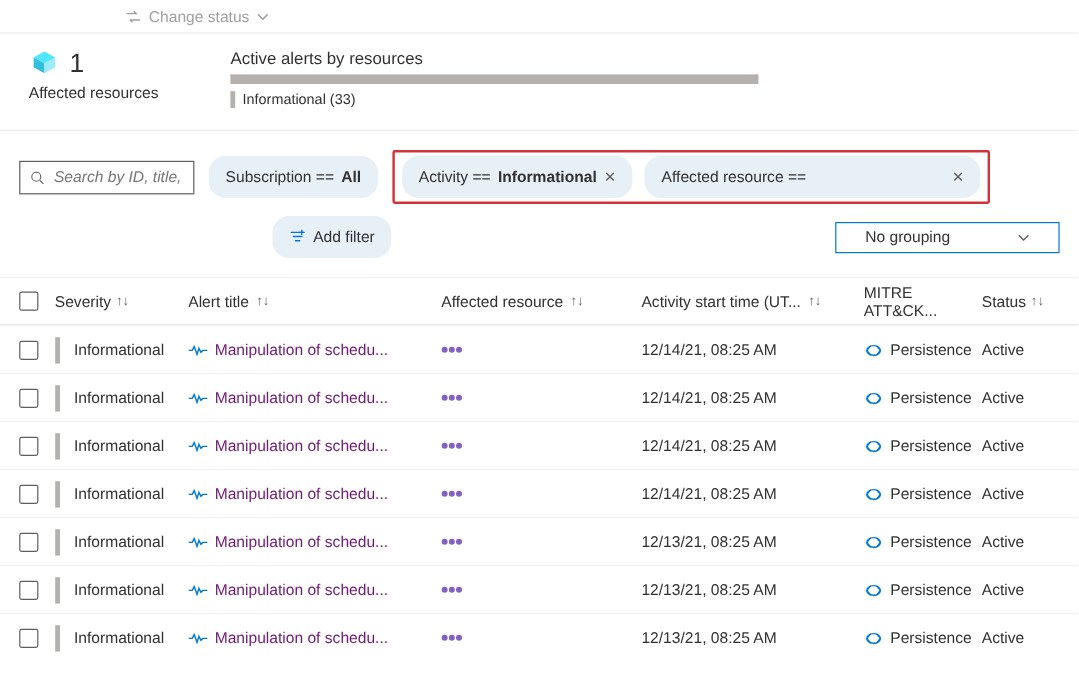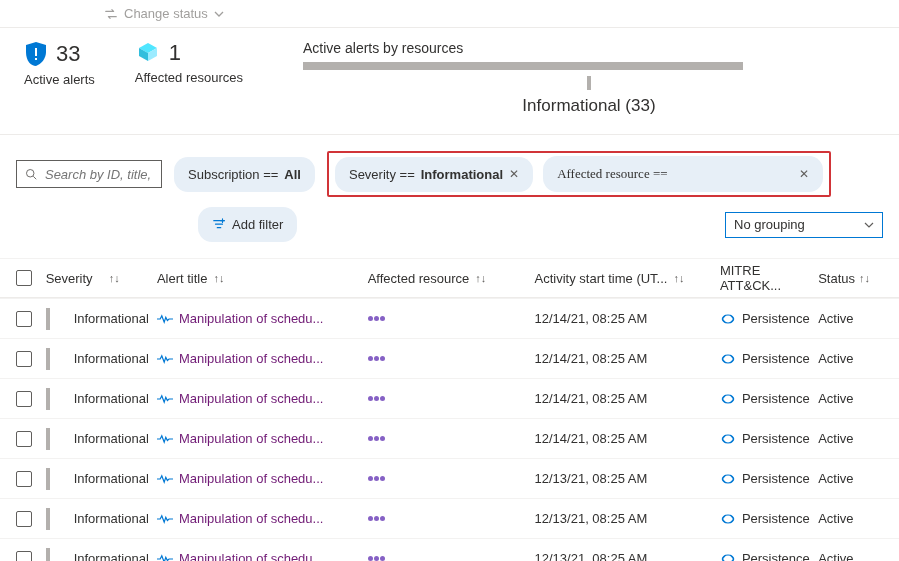--- a/index.html
+++ b/index.html
@@ -62,23 +62,22 @@
   .sev-bar {
     height: 8px;
     background: #b3b0ad;
     width: 440px;
     margin-bottom: 6px;
   }
   .sev-caption {
     display: flex;
     align-items: center;
     gap: 6px;
-    font-size: 17px;
-    color: #323130;
-    flex-direction: column;
+    font-size: 12px;
+    color: #323130;
   }
   .sev-chip {
     width: 4px;
     height: 14px;
     background: #b3b0ad;
     display: inline-block;
   }
   .filters-row {
     display: flex;
     align-items: center;
@@ -125,34 +124,33 @@
     align-items: center;
     gap: 10px;
     border: 2px solid #d13438;
     padding: 3px 6px;
     border-radius: 2px;
   }
   .pill-wide {
     flex: 1;
     justify-content: space-between;
     min-width: 280px;
-    font-family: Liberation Serif, serif;
   }
   .filters-row2 {
     display: flex;
     align-items: center;
     padding: 4px 16px 10px 16px;
-    gap: 0;
+    gap: 29px;
   }
   .filters-row2 .spacer { width: 182px; }
   .dropdown {
     margin-left: auto;
     border: 1px solid #0078d4;
-    padding: 3px 8px;
-    width: 158px;
+    padding: 3px 24px;
+    width: 187px;
     display: flex;
     justify-content: space-between;
     align-items: center;
     color: #323130;
     height: 26px;
   }
   .table-header, .table-row {
     display: flex;
     align-items: center;
     padding: 0 16px;
@@ -160,21 +158,21 @@
     height: 40px;
   }
   .table-header {
     font-weight: 400;
     color: #323130;
     border-bottom: 1px solid #edebe9;
     height: 40px;
     margin-top: 6px;
   }
   .col-check { width: 32px; display:flex; align-items:center; }
-  .col-sev   { width: 120px; display:flex; align-items:center; gap:16px; }
+  .col-sev   { width: 120px; display:flex; align-items:center; gap:4px; }
   .col-title { width: 180px; display:flex; align-items:center; gap:6px; overflow:hidden; }
   .col-res   { width: 180px; display:flex; align-items:center; gap:6px;margin-left:44px; }
   .col-time  { width: 200px; display:flex; align-items:center; gap:6px; }
   .col-mitre { width: 106px; display:flex; align-items:center; gap:6px; }
   .col-stat  { width: 70px; display:flex; align-items:center; gap:4px; }
   .sort-icon { color:#605e5c; font-size:11px; }
   .sevbar {
     width: 4px;
     height: 22px;
     background: #b3b0ad;
@@ -220,31 +218,20 @@
         <path d="M2 5h9l-2-2m5 8H5l2 2" stroke="#a19f9d" stroke-width="1.3" fill="none" stroke-linecap="round" stroke-linejoin="round"></path>
       </svg>
     <span>Change status</span>
     <svg width="10" height="10" viewBox="0 0 10 10">
         <path d="M1 3l4 4 4-4" stroke="#a19f9d" stroke-width="1.3" fill="none"></path>
       </svg>
   </div>
 </div>
 
 <div class="summary">
-  <div class="stat">
-    <div class="stat-top">
-      <svg width="24" height="28" viewBox="0 0 24 28">
-        <path d="M12 2l10 3v7c0 7-5 12-10 14C7 26 2 21 2 12V5l10-3z" fill="#0078d4"></path>
-        <rect x="11" y="8" width="2" height="8" fill="#fff"></rect>
-        <rect x="11" y="18" width="2" height="2" fill="#fff"></rect>
-      </svg>
-      <span>33</span>
-    </div>
-    <div class="stat-label">Active alerts</div>
-  </div>
 
   <div class="stat">
     <div class="stat-top">
       <svg width="26" height="26" viewBox="0 0 26 26">
         <path d="M13 3l9 5-9 5-9-5 9-5z" fill="#50e6ff"></path>
         <path d="M4 8v8l9 5v-8L4 8z" fill="#32bedd"></path>
         <path d="M22 8v8l-9 5v-8l9-5z" fill="#9cebff"></path>
       </svg>
       <span>1</span>
     </div>
@@ -270,21 +257,21 @@
     <input type="text" placeholder="Search by ID, title, ..." style="">
   </div>
 
   <div class="pill">
     <span>Subscription == </span>
     <span class="bold">All</span>
   </div>
 
   <div class="pill-group">
     <div class="pill">
-      <span>Severity == </span>
+      <span>Activity == </span>
       <span class="bold">Informational</span>
       <span class="x">✕</span>
     </div>
     <div class="pill pill-wide">
       <span>Affected resource ==</span>
       <span class="x">✕</span>
     </div>
   </div>
 </div>
 

